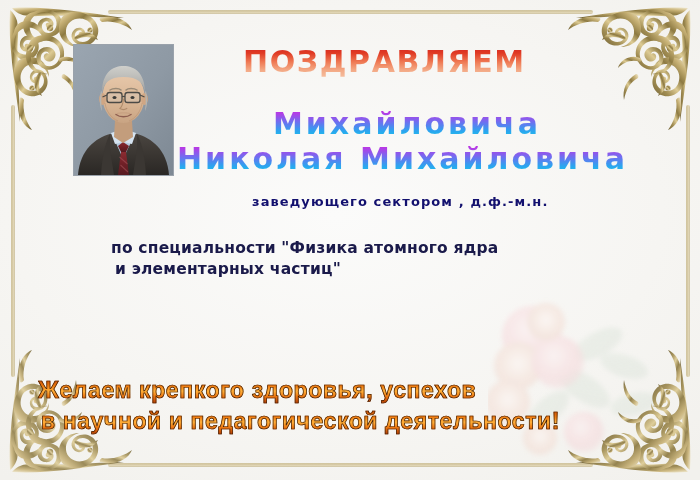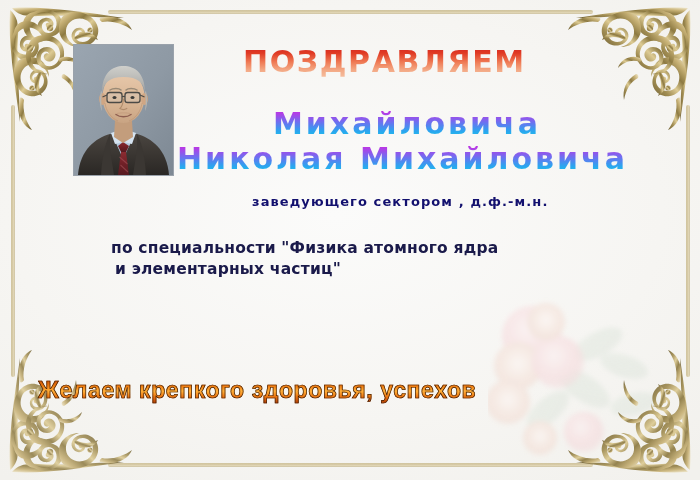--- a/index.html
+++ b/index.html
@@ -364,15 +364,16 @@
   <div class="txt name-line" id="name-2">Николая Михайловича</div>
   <div class="txt" id="position-line">заведующего сектором , д.ф.-м.н.</div>
 
   <div class="txt" id="body-block">
     <div id="body-line-2">по специальности "Физика атомного ядра</div>
     <div id="body-line-3"> и элементарных частиц"</div>
   </div>
 
   <div class="txt" id="wish-block">
     <div class="wish-line" id="wish-line-1">Желаем крепкого здоровья, успехов</div>
+    <div class="wish-line" id="wish-line-2">в научной и педагогической деятельности!</div>
   </div>
 
 </div>
 
 </body></html>

